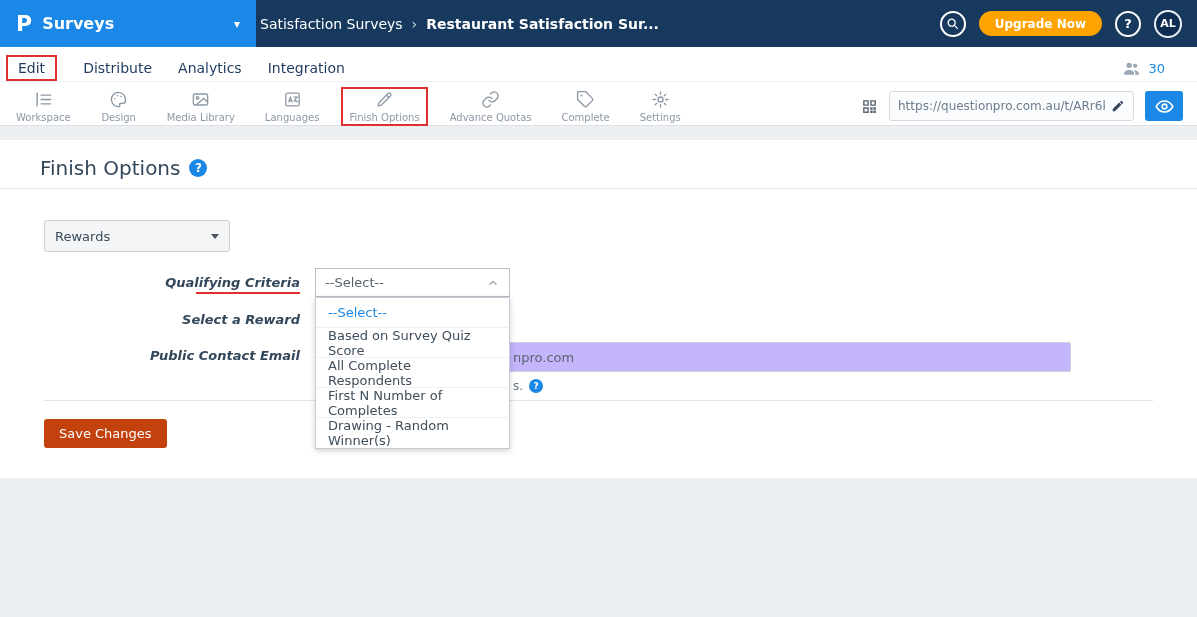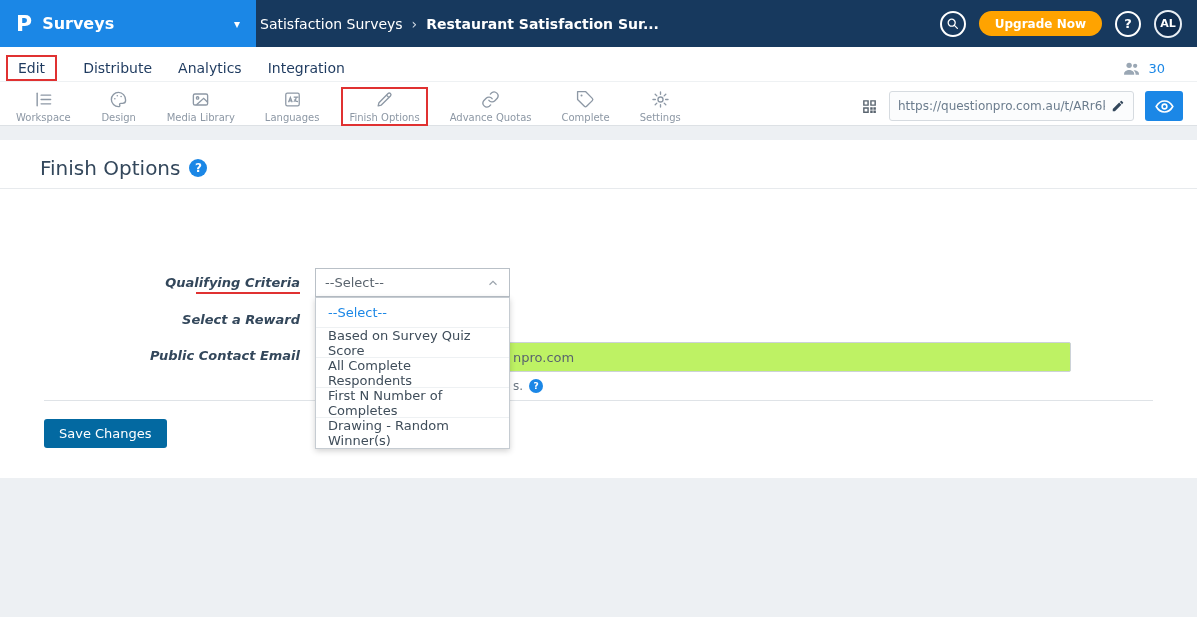--- a/index.html
+++ b/index.html
@@ -59,25 +59,25 @@
 
   .criteria-select { position:absolute; top:128px; left:315px; width:195px; height:29px; background:#fff; border:1px solid #b9c0c7; display:flex; align-items:center; padding:0 9px; cursor:pointer; z-index:6; }
   .criteria-value { flex:1; font-size:13px; color:#5a646e; }
   .criteria-select svg { width:14px; height:14px; }
 
   .dropdown-menu { position:absolute; top:157px; left:315px; width:195px; background:#fff; border:1px solid #c6ccd2; box-shadow:0 2px 6px rgba(0,0,0,0.18); z-index:6; }
   .dd-option { height:30px; display:flex; align-items:center; padding:0 12px; font-size:13px; color:#3f4d5a; border-bottom:1px solid #eef1f3; cursor:pointer; background:#fff; }
   .dd-option:last-child { border-bottom:none; }
   .dd-option.selected { color:#1b87e6; }
 
-  .email-input { position:absolute; top:202px; left:315px; width:756px; height:30px; border:1px solid #ccd2d8; border-radius:2px; font-size:13px; color:#5a646e; padding:0 10px 0 197px; font-family:inherit; background:#bef264; z-index:1; }
+  .email-input { position:absolute; top:202px; left:315px; width:756px; height:30px; border:1px solid #ccd2d8; border-radius:2px; font-size:13px; color:#5a646e; padding:0 10px 0 197px; font-family:inherit; background:#c4b5fd; z-index:1; }
   .helper-row { position:absolute; top:239px; left:513px; display:flex; align-items:center; gap:6px; z-index:1; }
   .helper-text { font-size:12px; color:#6a7682; }
   .lower-divider { position:absolute; top:260px; left:44px; width:1109px; height:1px; background:#dfe3e7; z-index:1; }
-  .save-btn { position:absolute; top:279px; left:44px; height:29px; padding:0 15px; background:#0369a1; border:none; border-radius:3px; color:#fff; font-size:13px; font-family:inherit; cursor:pointer; }
+  .save-btn { position:absolute; top:279px; left:44px; height:29px; padding:0 15px; background:#c2410c; border:none; border-radius:3px; color:#fff; font-size:13px; font-family:inherit; cursor:pointer; }
 </style>
 </head>
 <body>
 
 <div class="screen">
 
   <div class="topbar">
     <div class="product-switcher">
       <span class="logo-mark">P</span>
       <span class="product-name">Surveys</span>
@@ -203,20 +203,24 @@
 
   <div class="content">
     <div class="card">
 
       <div class="page-title-row">
         <span class="page-title">Finish Options</span>
         <span class="q-circle">?</span>
       </div>
       <div class="title-divider"></div>
 
+      <div class="rewards-select">
+        <span class="rewards-text">Rewards</span>
+        <span class="caret-down"></span>
+      </div>
 
       <div class="form-label" style="top:135px;">Qualifying Criteria</div>
       <div class="annotation-underline"></div>
       <div class="form-label" style="top:172px;">Select a Reward</div>
       <div class="form-label" style="top:208px;">Public Contact Email</div>
 
       <input class="email-input" type="text" value="npro.com" style="">
 
       <div class="helper-row">
         <span class="helper-text">s.</span>

